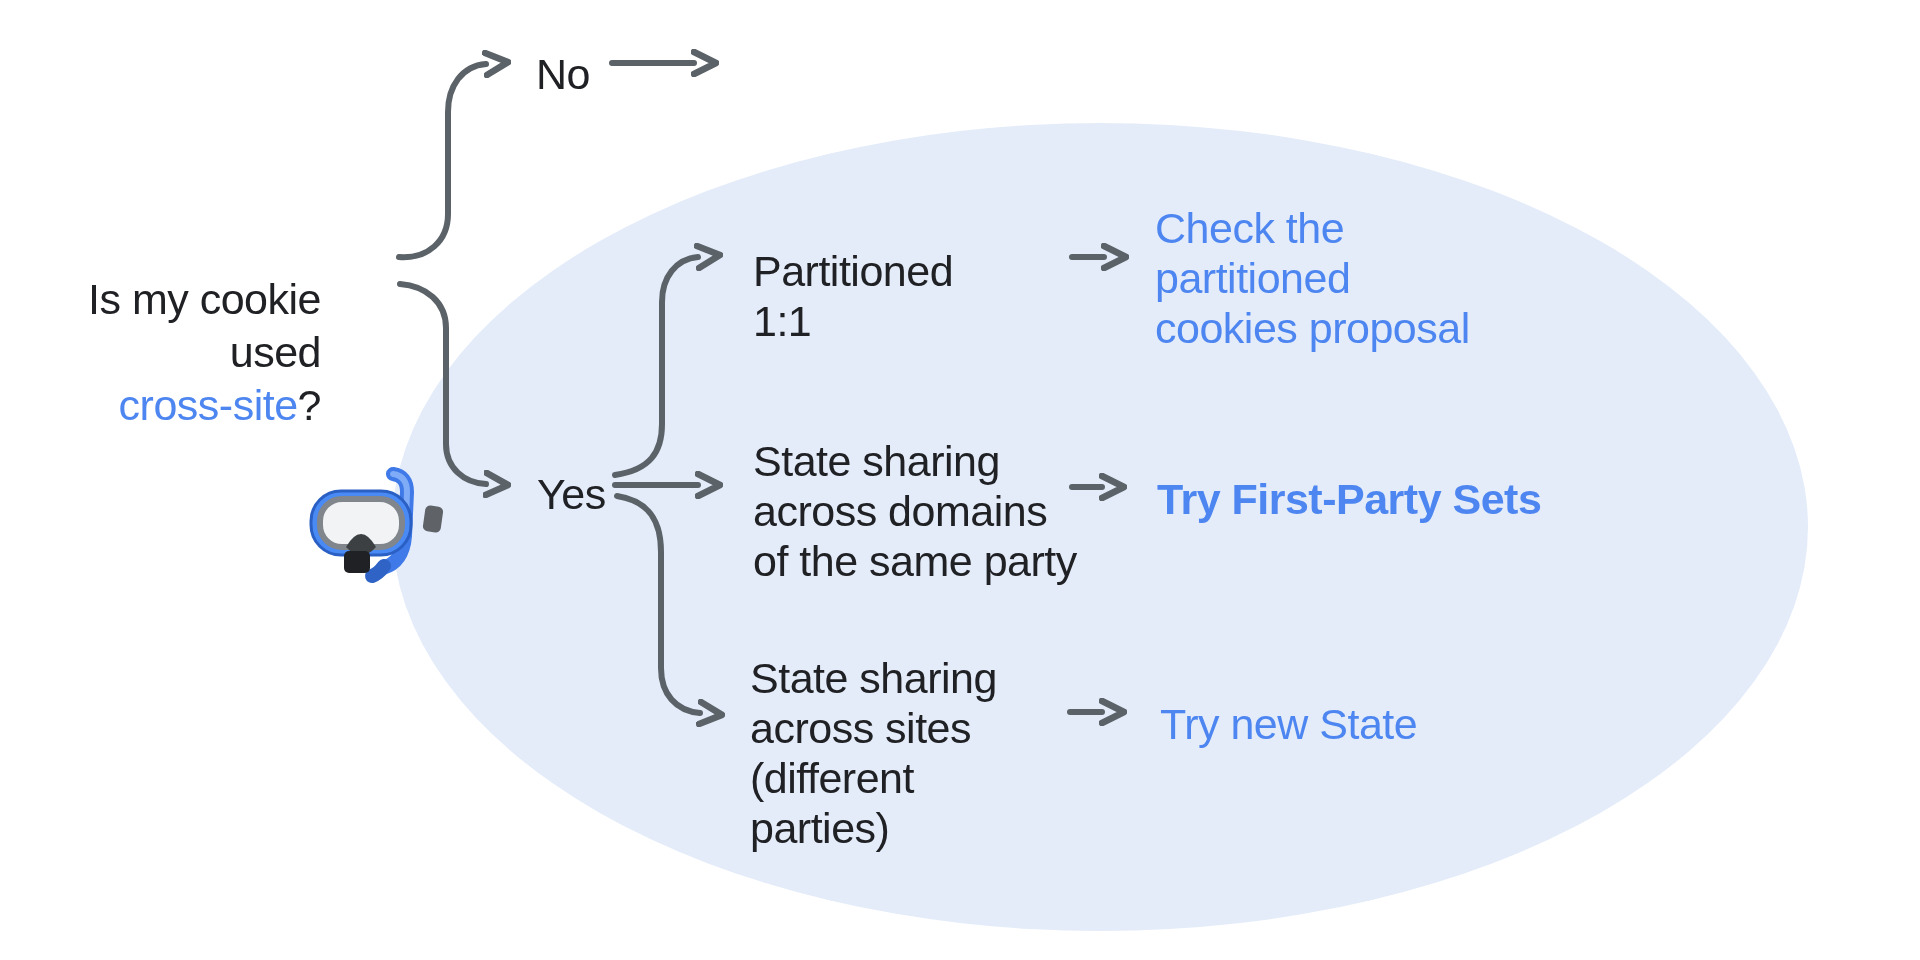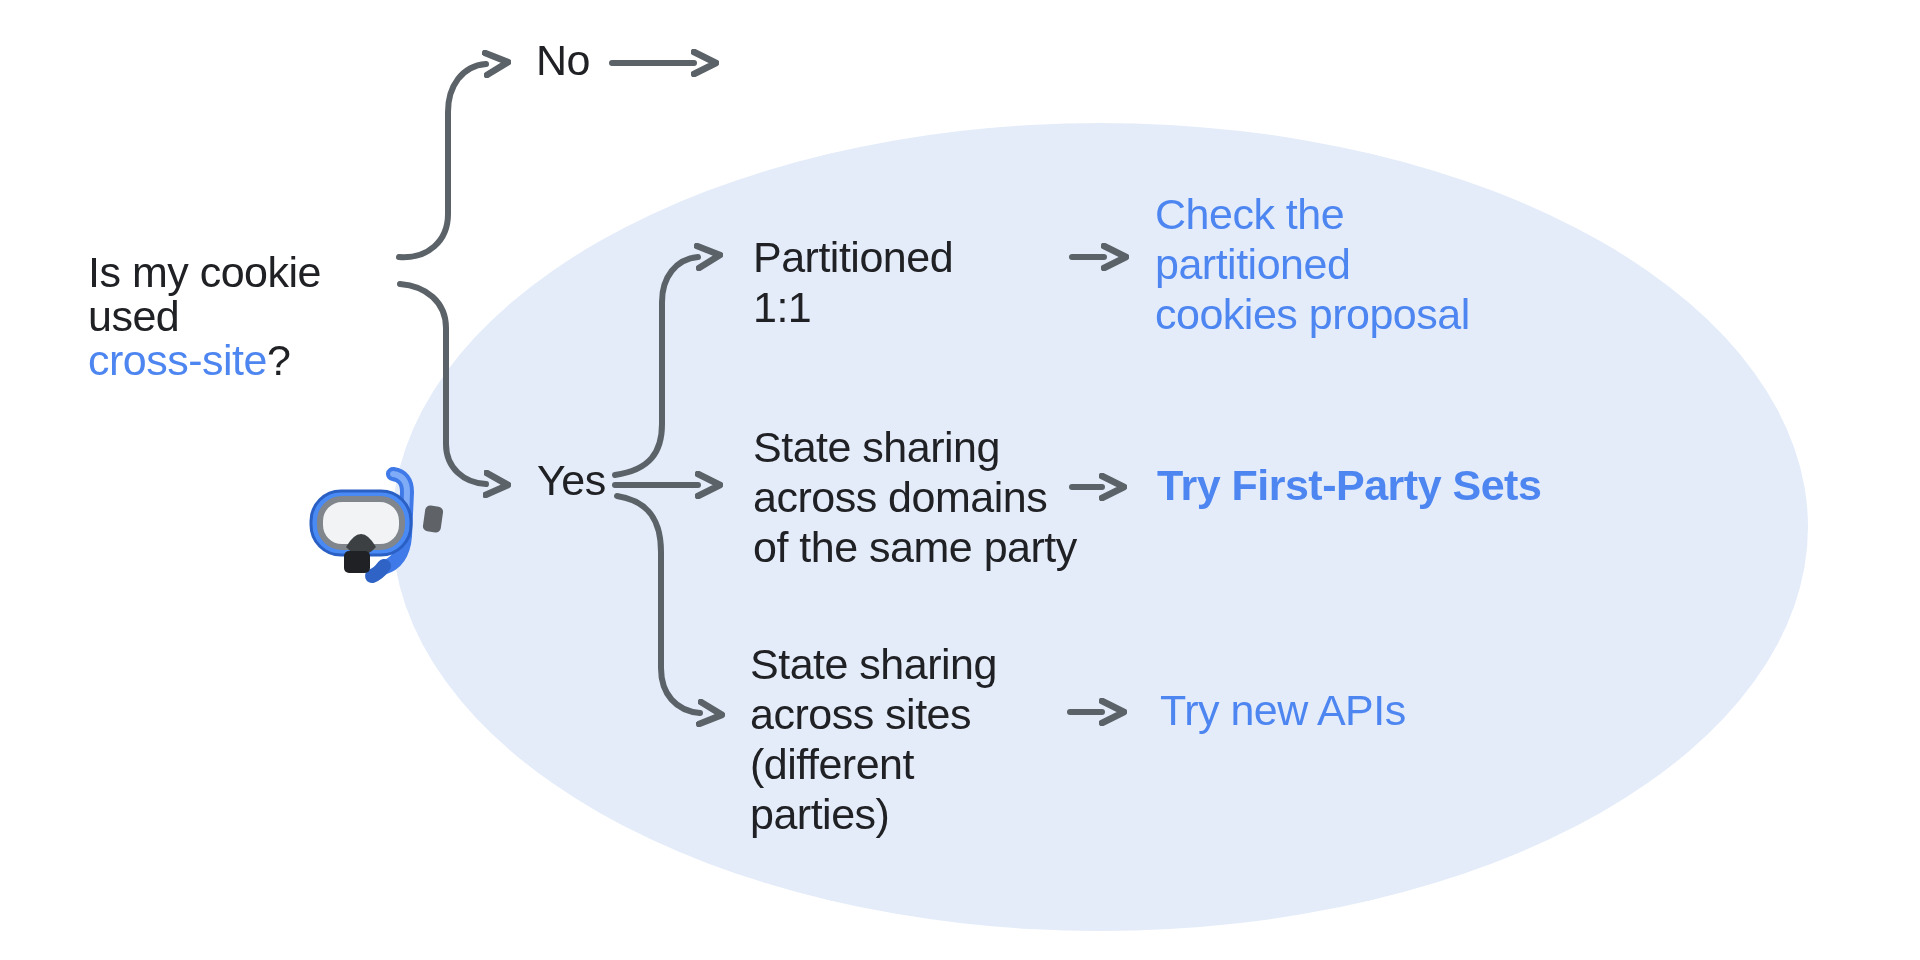--- a/index.html
+++ b/index.html
@@ -4,23 +4,23 @@
 <style>
   html,body{margin:0;padding:0;background:#ffffff;}
   .canvas{
     position:relative;width:1920px;height:960px;overflow:hidden;background:#ffffff;
     font-family:"Liberation Sans","DejaVu Sans",sans-serif;
     letter-spacing:-0.5px;
   }
   .canvas svg.layer{position:absolute;left:0;top:0;}
   .txt{
     position:absolute;white-space:pre-line;
-    font-size:43px;line-height:50px;color:#202124;font-weight:500;
+    font-size:43px;line-height:50px;color:#202124;font-weight:500;margin-top:14px;
   }
-  .question{line-height:44px;}
+  .question{line-height:53px;text-align:right;}
   .blue{color:var(--link-blue);}
   .link{color:var(--link-blue);cursor:pointer;}
 </style>
 </head>
 <body>
 
 <div class="canvas" style="--link-blue:#4d86f0;">
 
   <svg class="layer" width="1920" height="960" viewBox="0 0 1920 960">
     <defs>
@@ -87,15 +87,15 @@
 
   <div class="txt" style="left:753px;top:422px;">State sharing
 across domains
 of the same party</div>
   <div class="txt link" style="left:1157px;top:460px;font-weight:bold;">Try First-Party Sets</div>
 
   <div class="txt" style="left:750px;top:639px;">State sharing
 across sites
 (different
 parties)</div>
-  <div class="txt link" style="left:1160px;top:685px;">Try new APIs</div>
+  <div class="txt link" style="left:1160px;top:685px;">Try new State</div>
 
 </div>
 
 </body></html>

